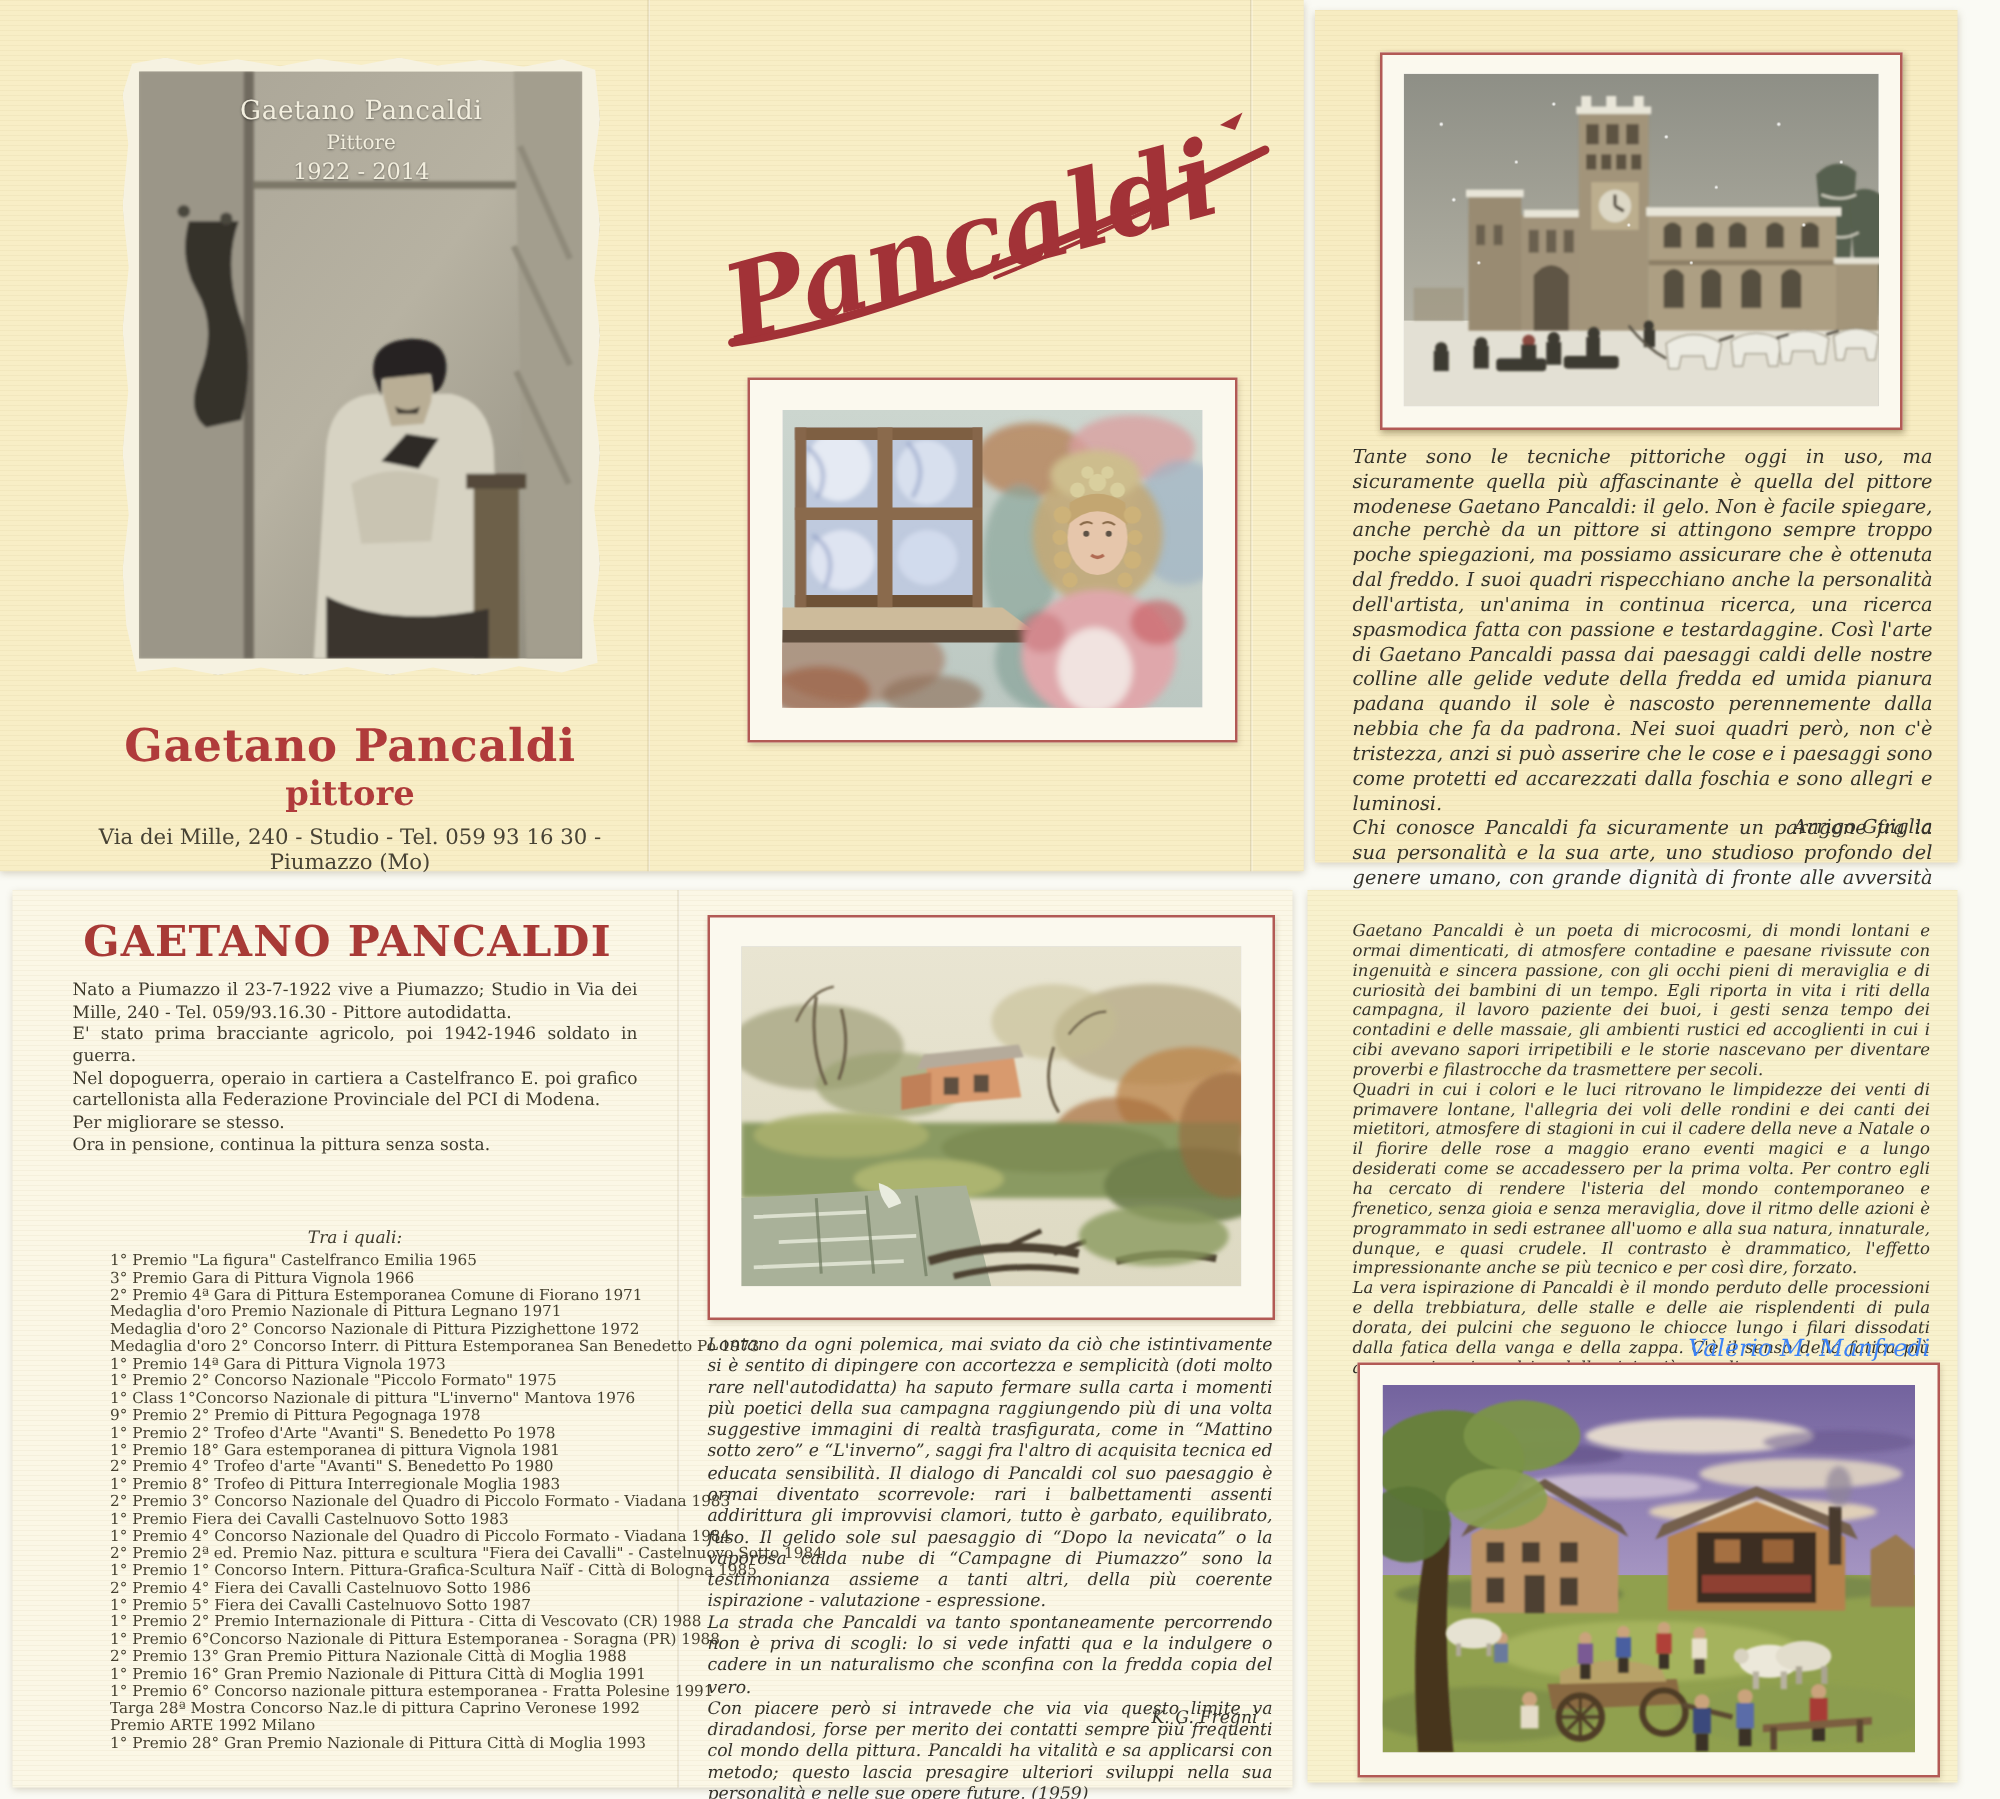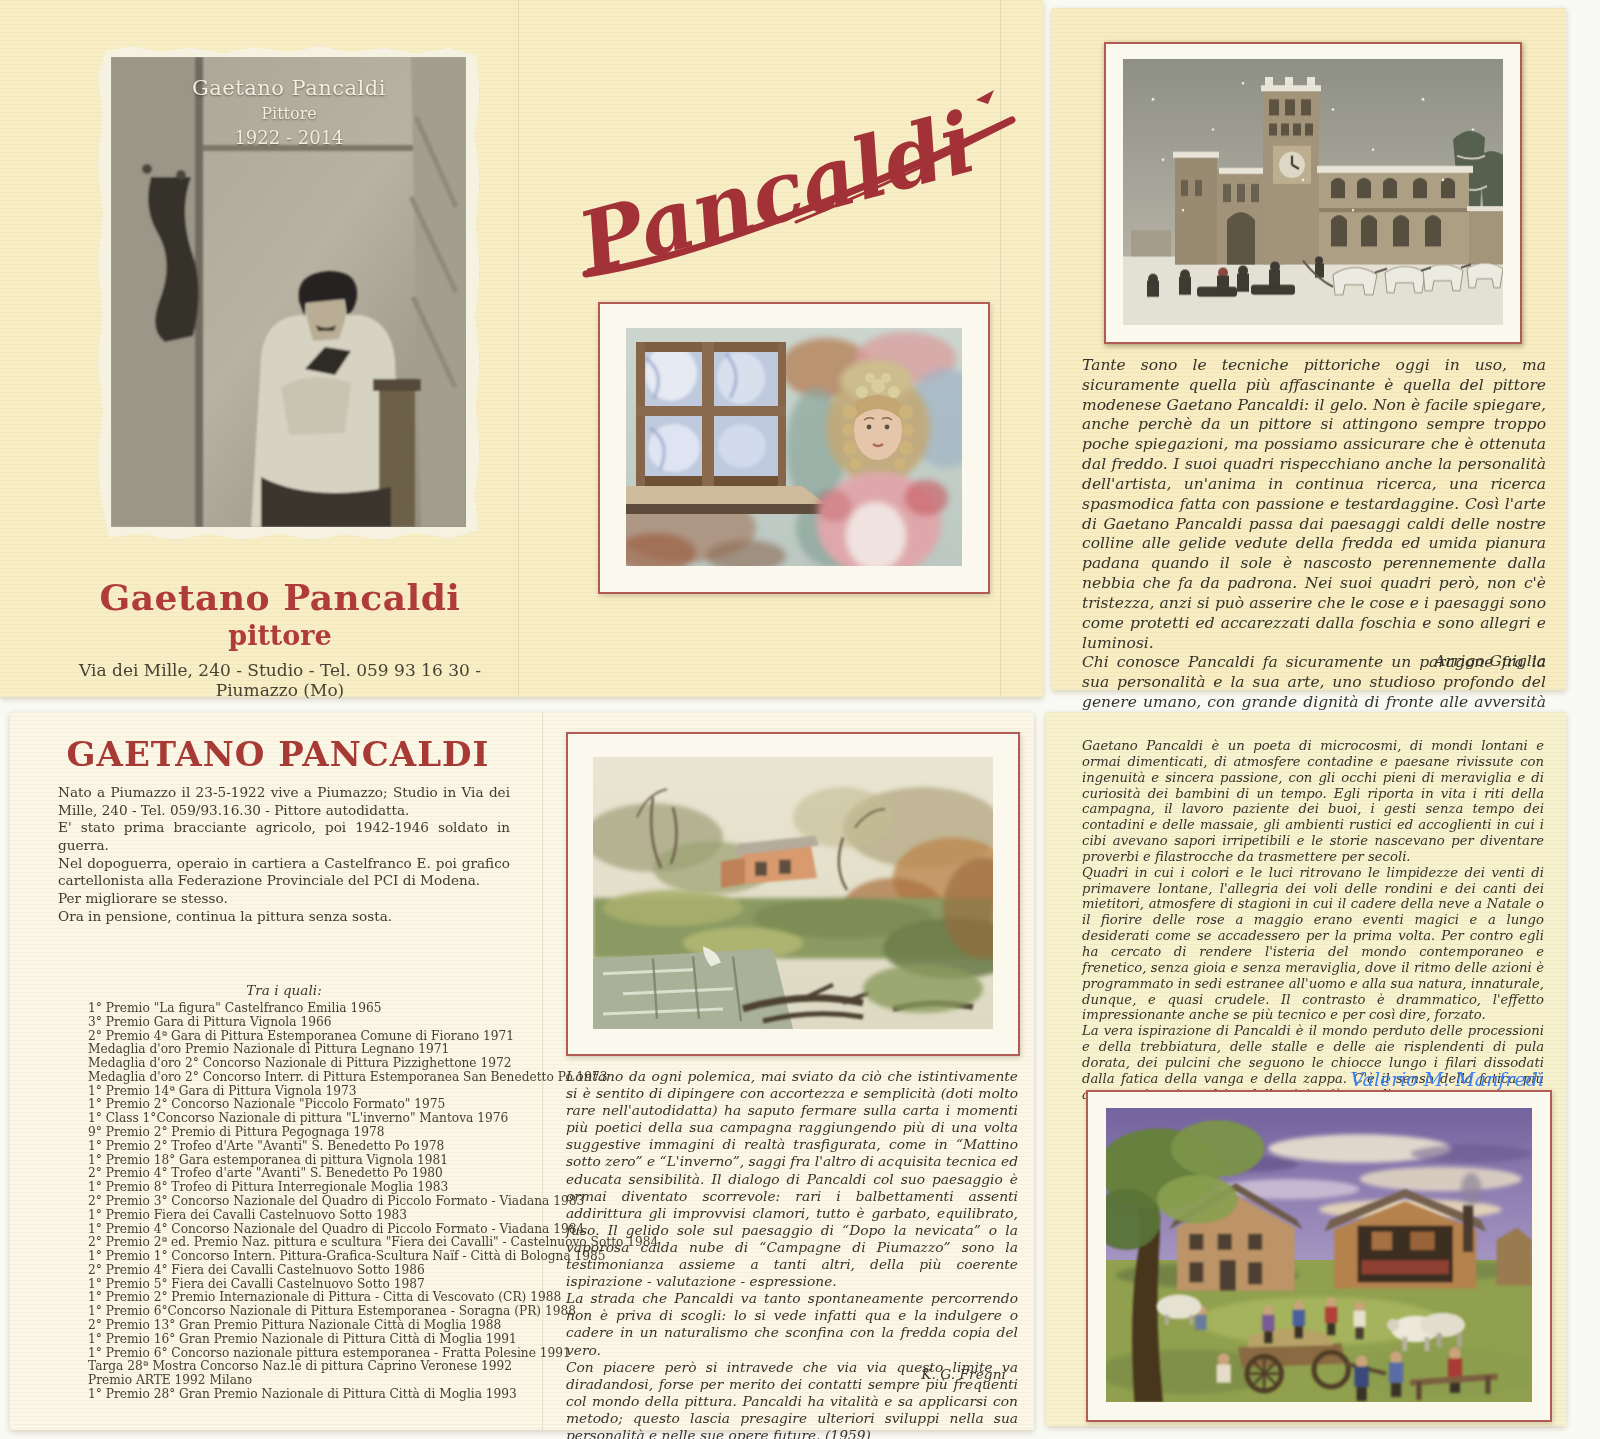--- a/index.html
+++ b/index.html
@@ -351,21 +351,21 @@
       </g>
     </svg>
   </div>
 </div>
 
 <div class="panel" id="panel-bl">
   <div class="fold" style="left:532px;"></div>
 </div>
 <div id="bl-heading">GAETANO PANCALDI</div>
 <div id="bl-bio">
-    <div class="bio-para">Nato a Piumazzo il 23-5-1922 vive a Piumazzo; Studio in Via dei Mille, 240 - Tel. 059/93.16.30 - Pittore autodidatta.</div>
+    <div class="bio-para">Nato a Piumazzo il 23-7-1922 vive a Piumazzo; Studio in Via dei Mille, 240 - Tel. 059/93.16.30 - Pittore autodidatta.</div>
     <div class="bio-para">E' stato prima bracciante agricolo, poi 1942-1946 soldato in guerra.</div>
     <div class="bio-para">Nel dopoguerra, operaio in cartiera a Castelfranco E. poi grafico cartellonista alla Federazione Provinciale del PCI di Modena.</div>
     <div class="bio-para">Per migliorare se stesso.</div>
     <div class="bio-para">Ora in pensione, continua la pittura senza sosta.</div>
   </div>
 <div id="bl-awards-intro">Tra i quali:</div>
 <div id="bl-awards">
     <div class="award-line">1° Premio "La figura" Castelfranco Emilia 1965</div>
     <div class="award-line">3° Premio Gara di Pittura Vignola 1966</div>
     <div class="award-line">2° Premio 4ª Gara di Pittura Estemporanea Comune di Fiorano 1971</div>

